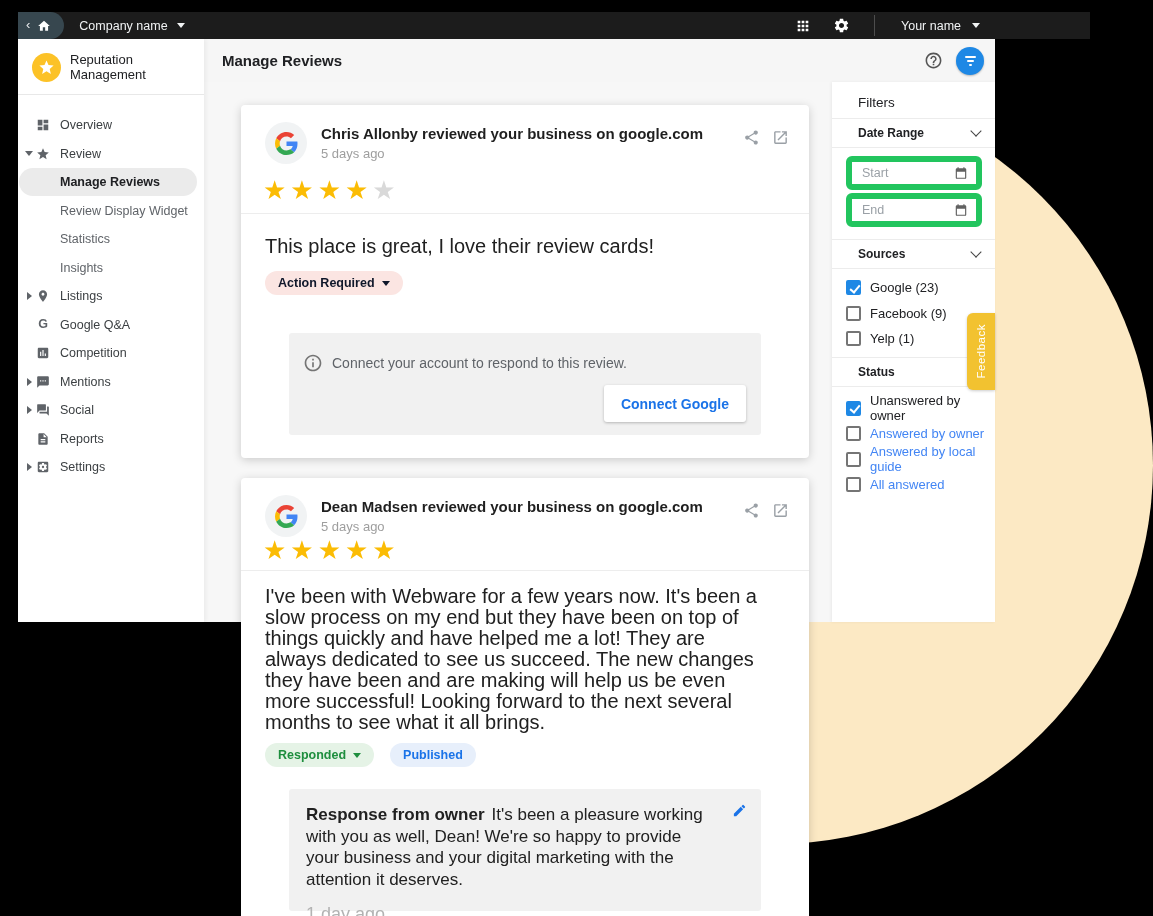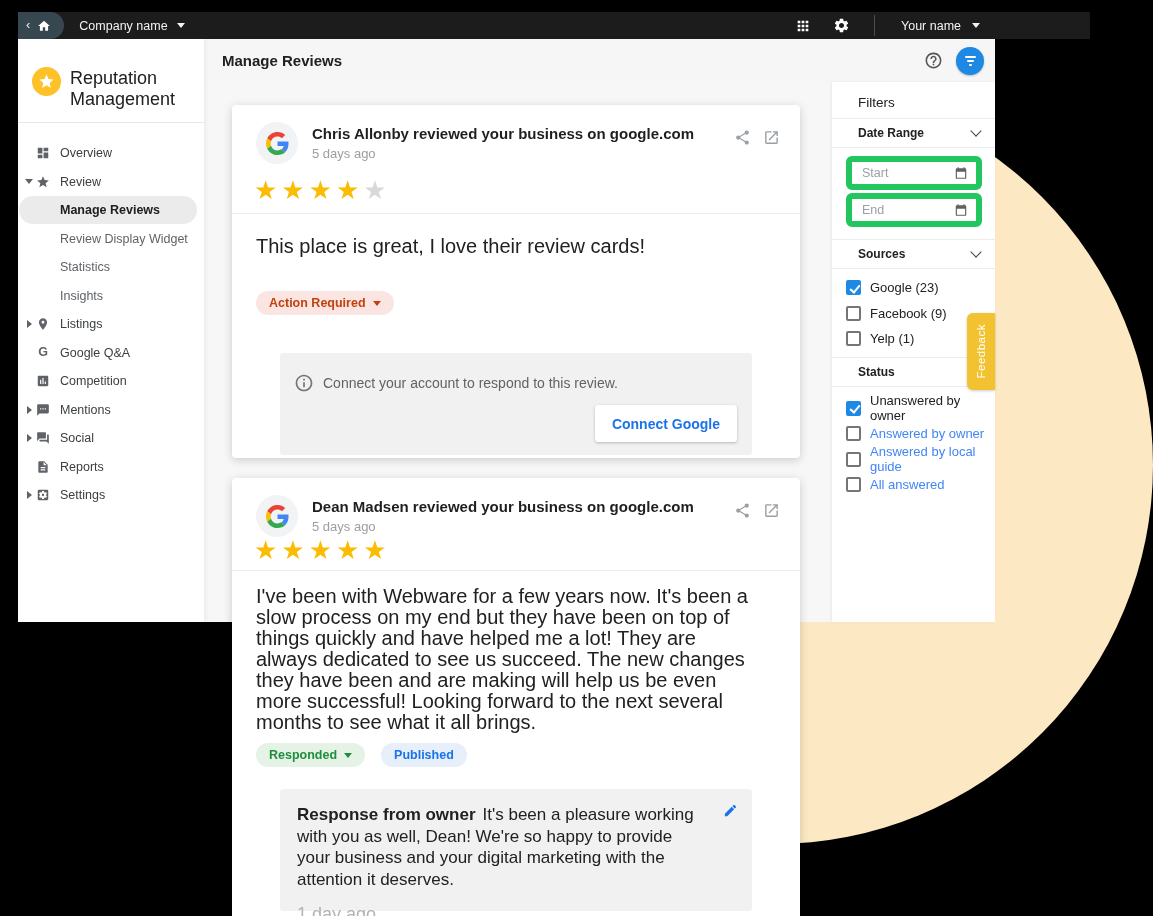--- a/index.html
+++ b/index.html
@@ -25,21 +25,21 @@
   .user{display:flex;align-items:center;gap:11px;margin-left:26px;margin-right:110px;font-size:12.5px;
         color:#f1f3f4;cursor:pointer;}
   .tb-gap{width:22px;}
 
   
   .sidebar{position:absolute;left:18px;top:39px;width:186px;height:583px;background:#fff;z-index:4;
            box-shadow:2px 0 4px rgba(0,0,0,0.05);}
   .brand{display:flex;align-items:center;gap:9px;padding:13px 8px 12px 14px;}
   .brand-badge{width:29px;height:29px;border-radius:50%;background:#FCC227;display:flex;
                align-items:center;justify-content:center;flex:none;}
-  .brand-name{font-size:18px;color:#202124;margin-top:16px;}
+  .brand-name{font-size:13px;color:#202124;}
   .brand-divider{height:1px;background:#e8e8e8;}
   nav{padding-top:16px;}
   .nav-row{position:relative;height:28px;margin-bottom:0.5px;display:flex;align-items:center;cursor:pointer;}
   .arrow-col{width:12px;margin-left:5px;display:flex;justify-content:center;flex:none;}
   .arr-down{width:0;height:0;border-left:4px solid transparent;border-right:4px solid transparent;
             border-top:5px solid #5f6368;}
   .arr-right{width:0;height:0;border-top:4px solid transparent;border-bottom:4px solid transparent;
              border-left:5px solid #5f6368;}
   .nav-icon{width:14px;height:14px;margin-left:1px;display:flex;align-items:center;justify-content:center;flex:none;}
   .g-letter{font-size:12.5px;font-weight:700;color:#5f6368;line-height:1;}
@@ -91,21 +91,21 @@
                      border:solid #fff;border-width:0 2px 2px 0;transform:rotate(40deg);}
 
   
   .feedback-tab{position:absolute;left:967px;top:313px;width:28px;height:77px;background:#F2C230;
                 border-radius:6px 0 0 6px;z-index:9;display:flex;align-items:center;justify-content:center;
                 cursor:pointer;box-shadow:0 1px 3px rgba(0,0,0,0.2);}
   .feedback-tab span{writing-mode:vertical-rl;transform:rotate(180deg);color:#fff;font-size:11.5px;
                      letter-spacing:0.5px;}
 
   
-  .card{position:absolute;left:232px;width:568px;background:#fff;border-radius:4px;z-index:5;
+  .card{position:absolute;left:241px;width:568px;background:#fff;border-radius:4px;z-index:5;
         box-shadow:0 2px 10px rgba(0,0,0,0.18);box-sizing:border-box;}
   .card1{top:105px;height:353px;}
   .card2{top:478px;height:507px;}
   .card-head{display:flex;padding:17px 20px 0 24px;}
   .avatar{width:42px;height:42px;border-radius:50%;background:#f1f3f4;display:flex;align-items:center;
           justify-content:center;flex:none;}
   .head-text{margin-left:14px;padding-top:3px;}
   .review-title{font-size:15px;font-weight:700;color:#1f1f1f;}
   .review-time{font-size:13px;color:#9e9e9e;margin-top:4px;}
   .head-actions{margin-left:auto;display:flex;gap:12px;padding-top:7px;}
@@ -116,21 +116,21 @@
   .star{color:#FBBC04;}
   .star.empty{color:#d9d9d9;}
   .card-divider{height:1px;background:#ededed;}
   .card-body{padding:22px 24px 0 24px;}
   .card-body.c2{padding-top:15px;}
   .review-text{font-size:20px;color:#212121;line-height:21px;width:499px;margin:0;}
   .badge-row{display:flex;gap:16px;margin-top:14px;}
   .c2 .badge-row{margin-top:10px;}
   .badge{display:flex;align-items:center;gap:7px;height:24px;padding:0 13px;border-radius:13px;
          font-size:12.5px;font-weight:700;cursor:pointer;}
-  .badge.red{background:#FBE5E2;color:#c2410c;margin-top:20px;}
+  .badge.red{background:#FBE5E2;color:#0f172a;}
   .badge.green{background:#E5F3E6;color:#1E8E3E;}
   .badge.blue{background:#E7EFFB;color:#1A73E8;cursor:default;}
   .caret-sm{width:0;height:0;border-left:4px solid transparent;border-right:4px solid transparent;
             border-top:5px solid currentColor;}
   .connect-box{position:relative;margin:38px 24px 0 24px;background:#f1f1f1;border-radius:3px;
                height:102px;box-sizing:border-box;padding:20px 16px 0 14px;}
   .connect-row{display:flex;align-items:center;gap:9px;}
   .connect-text{font-size:14px;color:#5f6368;}
   .connect-btn{position:absolute;right:15px;bottom:13px;height:37px;padding:0 17px;background:#fff;
                border:none;border-radius:3px;font-size:14px;font-weight:700;color:#1a73e8;

